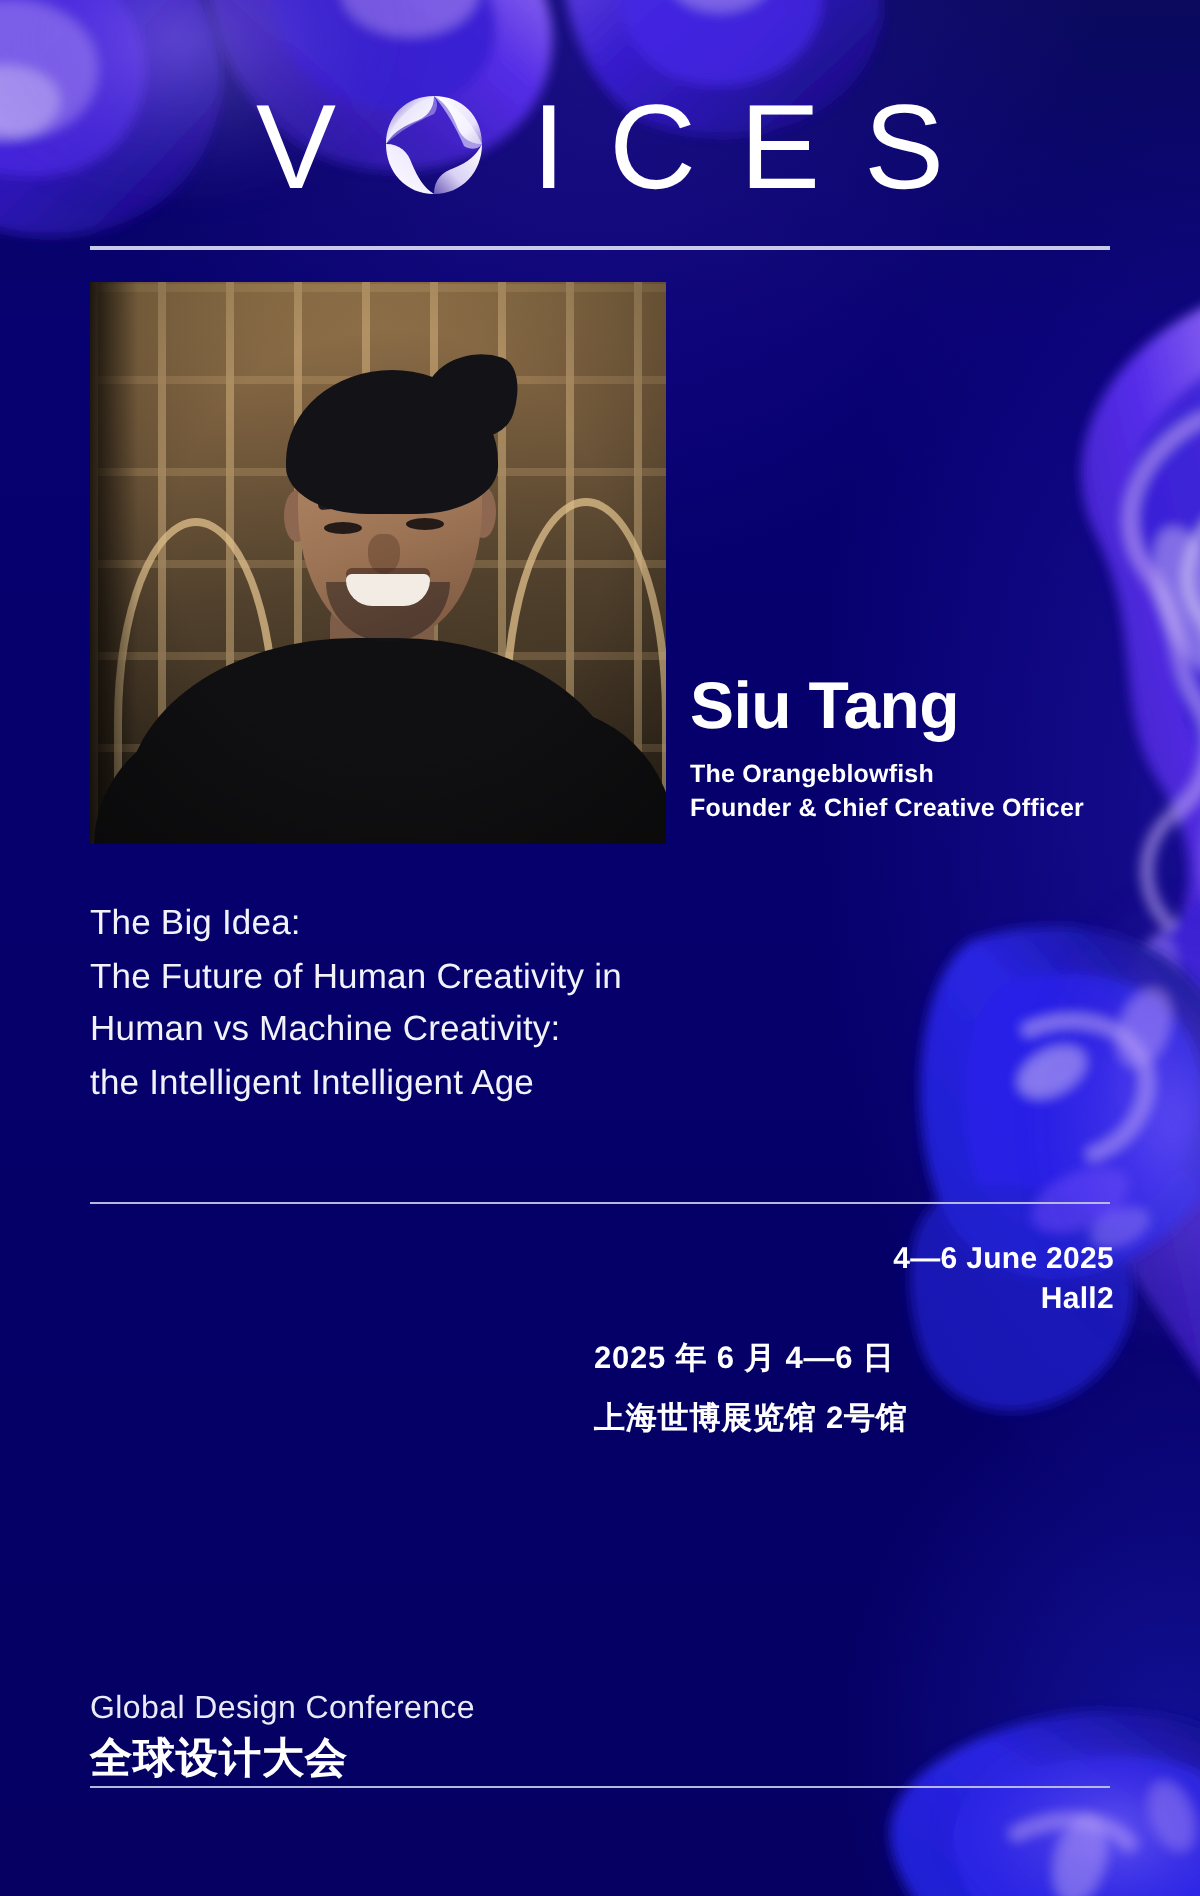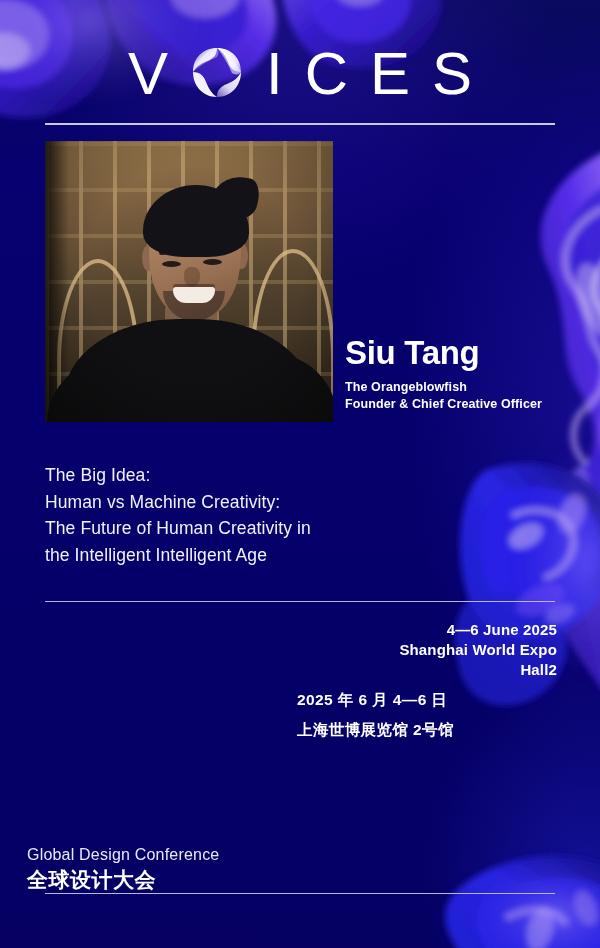--- a/index.html
+++ b/index.html
@@ -212,21 +212,21 @@
     line-height: 1.42;
     margin: 0;
     color: #ffffff;
     letter-spacing: 0.1px;
   }
 
   
   .talk {
     position: absolute;
     left: 45px;
-    top: 462px;
+    top: 448px;
     width: 330px;
   }
   .talk-line {
     font-size: 17.5px;
     font-weight: 400;
     line-height: 1.52;
     color: #f2f2fb;
     letter-spacing: 0.1px;
   }
 
@@ -283,21 +283,21 @@
     font-weight: 700;
     line-height: 1.38;
     color: #ffffff;
     margin: 9px 0 0 0;
     letter-spacing: 0.4px;
   }
 
   
   .footer {
     position: absolute;
-    left: 27px;
+    left: 45px;
     top: 845px;
     width: 320px;
   }
   .footer-en {
     font-size: 16px;
     font-weight: 400;
     line-height: 1.22;
     color: #e9e9f7;
     margin: 0;
     letter-spacing: 0.2px;
@@ -490,31 +490,30 @@
   </div>
 
   <div class="speaker">
     <h2 class="speaker-name">Siu Tang</h2>
     <p class="speaker-org">The Orangeblowfish</p>
     <p class="speaker-role">Founder &amp; Chief Creative Officer</p>
   </div>
 
   <div class="talk">
     <div class="talk-line">The Big Idea:</div>
+    <div class="talk-line">The Future of Human Creativity in</div>
     <div class="talk-line">Human vs Machine Creativity:</div>
-    <div class="talk-line">The Future of Human Creativity in</div>
     <div class="talk-line">the Intelligent Intelligent Age</div>
   </div>
 
   <div class="rule thin" id="rule-mid"></div>
 
 
   <div class="event">
     <p class="event-en">4—6 June 2025</p>
-    <p class="event-en">Shanghai World Expo</p>
     <p class="event-en">Hall2</p>
     <p class="event-cn">2025 年 6 月 4—6 日</p>
     <p class="event-cn">上海世博展览馆 2号馆</p>
   </div>
 
   <div class="footer">
     <p class="footer-en">Global Design Conference</p>
     <p class="footer-cn">全球设计大会</p>
   </div>
 

